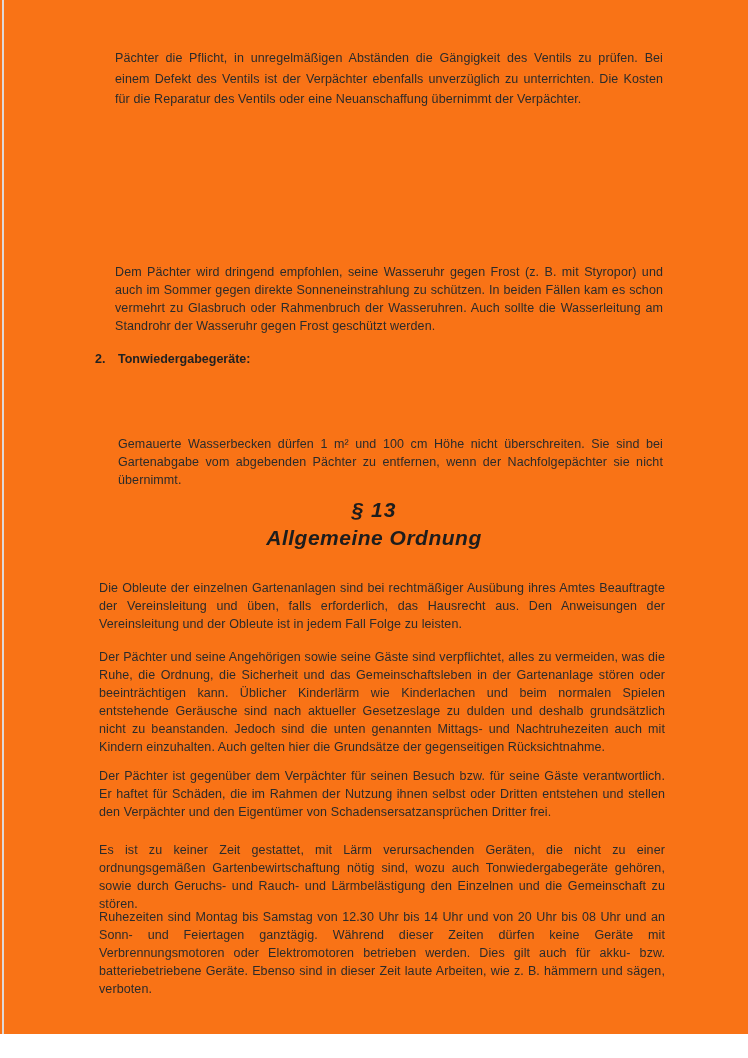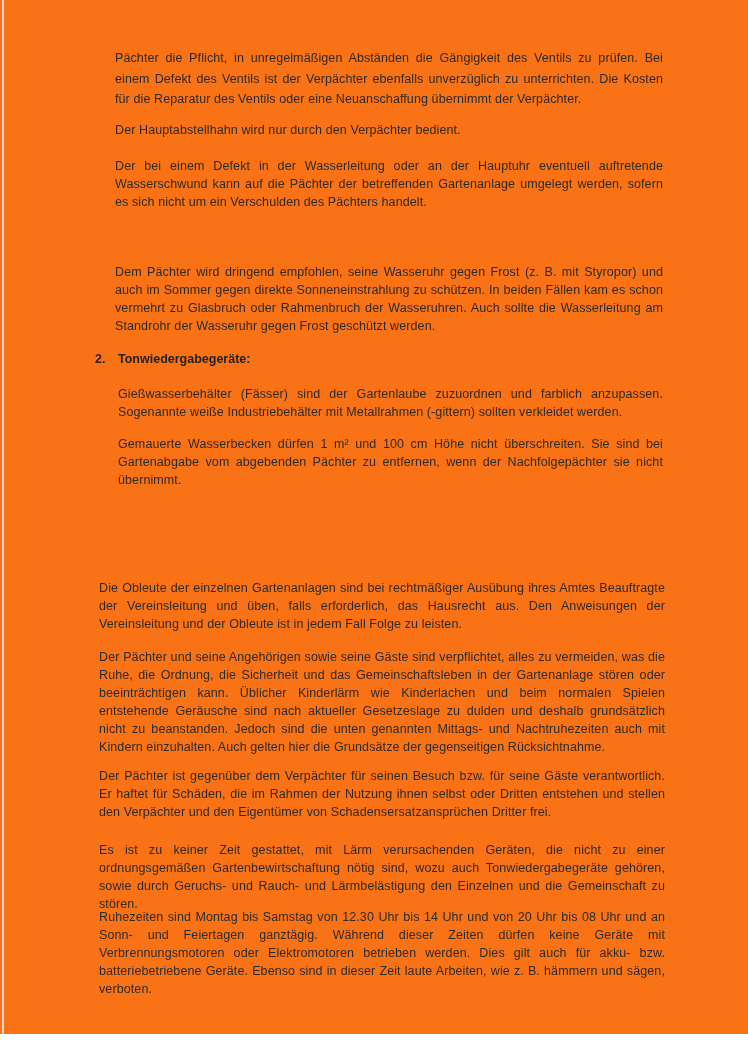--- a/index.html
+++ b/index.html
@@ -77,36 +77,37 @@
 </style>
 </head>
 <body>
 
 <div class="page">
 
   <div class="scan-edge"></div>
 
   <p class="para sec1 wide-lead" style="top:48px;">Pächter die Pflicht, in unregelmäßigen Abständen die Gängigkeit des Ventils zu prüfen. Bei einem Defekt des Ventils ist der Verpächter ebenfalls unverzüglich zu unterrichten. Die Kosten für die Reparatur des Ventils oder eine Neuanschaffung übernimmt der Verpächter.</p>
 
-  <p class="para sec1" style="top:121px;">Der Hauptabstellhahn wird nur durch den Verpächter bedient.</p>
 
   <div class="para sec1" style="top:157px;">
-    <p>Der bei einem Defekt in der Wasserleitung oder an der Hauptuhr eventuell auftretende Wasserschwund kann auf die Pächter der betreffenden Gartenanlage umgelegt werden, sofern es sich nicht um ein Verschulden des Pächters handelt.</p>
   </div>
 
   <p class="para sec1" style="top:263px;">Dem Pächter wird dringend empfohlen, seine Wasseruhr gegen Frost (z. B. mit Styropor) und auch im Sommer gegen direkte Sonneneinstrahlung zu schützen. In beiden Fällen kam es schon vermehrt zu Glasbruch oder Rahmenbruch der Wasseruhren. Auch sollte die Wasserleitung am Standrohr der Wasseruhr gegen Frost geschützt werden.</p>
 
   <div class="item2-row">
     <span class="item2-num">2.</span><span>Tonwiedergabegeräte:</span>
   </div>
 
-  <p class="para sec2" style="top:385px;">Gießwasserbehälter (Fässer) sind der Gartenlaube zuzuordnen und farblich anzupassen. Sogenannte weiße Industriebehälter mit Metallrahmen (-gittern) sollten verkleidet werden.</p>
 
   <p class="para sec2" style="top:435px;">Gemauerte Wasserbecken dürfen 1 m² und 100 cm Höhe nicht überschreiten. Sie sind bei Gartenabgabe vom abgebenden Pächter zu entfernen, wenn der Nachfolgepächter sie nicht übernimmt.</p>
 
+  <div class="heading13">
+    <div class="para-num">§ 13</div>
+    <div class="para-title">Allgemeine Ordnung</div>
+  </div>
 
   <p class="para sec3" style="top:579px;">Die Obleute der einzelnen Gartenanlagen sind bei rechtmäßiger Ausübung ihres Amtes Beauftragte der Vereinsleitung und üben, falls erforderlich, das Hausrecht aus. Den Anweisungen der Vereinsleitung und der Obleute ist in jedem Fall Folge zu leisten.</p>
 
   <p class="para sec3" style="top:648px;">Der Pächter und seine Angehörigen sowie seine Gäste sind verpflichtet, alles zu vermeiden, was die Ruhe, die Ordnung, die Sicherheit und das Gemeinschaftsleben in der Gartenanlage stören oder beeinträchtigen kann. Üblicher Kinderlärm wie Kinderlachen und beim normalen Spielen entstehende Geräusche sind nach aktueller Gesetzeslage zu dulden und deshalb grundsätzlich nicht zu beanstanden. Jedoch sind die unten genannten Mittags- und Nachtruhezeiten auch mit Kindern einzuhalten. Auch gelten hier die Grundsätze der gegenseitigen Rücksichtnahme.</p>
 
   <p class="para sec3" style="top:841px;">Es ist zu keiner Zeit gestattet, mit Lärm verursachenden Geräten, die nicht zu einer ordnungsgemäßen Gartenbewirtschaftung nötig sind, wozu auch Tonwiedergabegeräte gehören, sowie durch Geruchs- und Rauch- und Lärmbelästigung den Einzelnen und die Gemeinschaft zu stören.</p>
 
   <p class="para sec3" style="top:767px;">Der Pächter ist gegenüber dem Verpächter für seinen Besuch bzw. für seine Gäste verantwortlich. Er haftet für Schäden, die im Rahmen der Nutzung ihnen selbst oder Dritten entstehen und stellen den Verpächter und den Eigentümer von Schadensersatzansprüchen Dritter frei.</p>
 
   <p class="para sec3" style="top:908px;">Ruhezeiten sind Montag bis Samstag von 12.30 Uhr bis 14 Uhr und von 20 Uhr bis 08 Uhr und an Sonn- und Feiertagen ganztägig. Während dieser Zeiten dürfen keine Geräte mit Verbrennungsmotoren oder Elektromotoren betrieben werden. Dies gilt auch für akku- bzw. batteriebetriebene Geräte. Ebenso sind in dieser Zeit laute Arbeiten, wie z. B. hämmern und sägen, verboten.</p>

